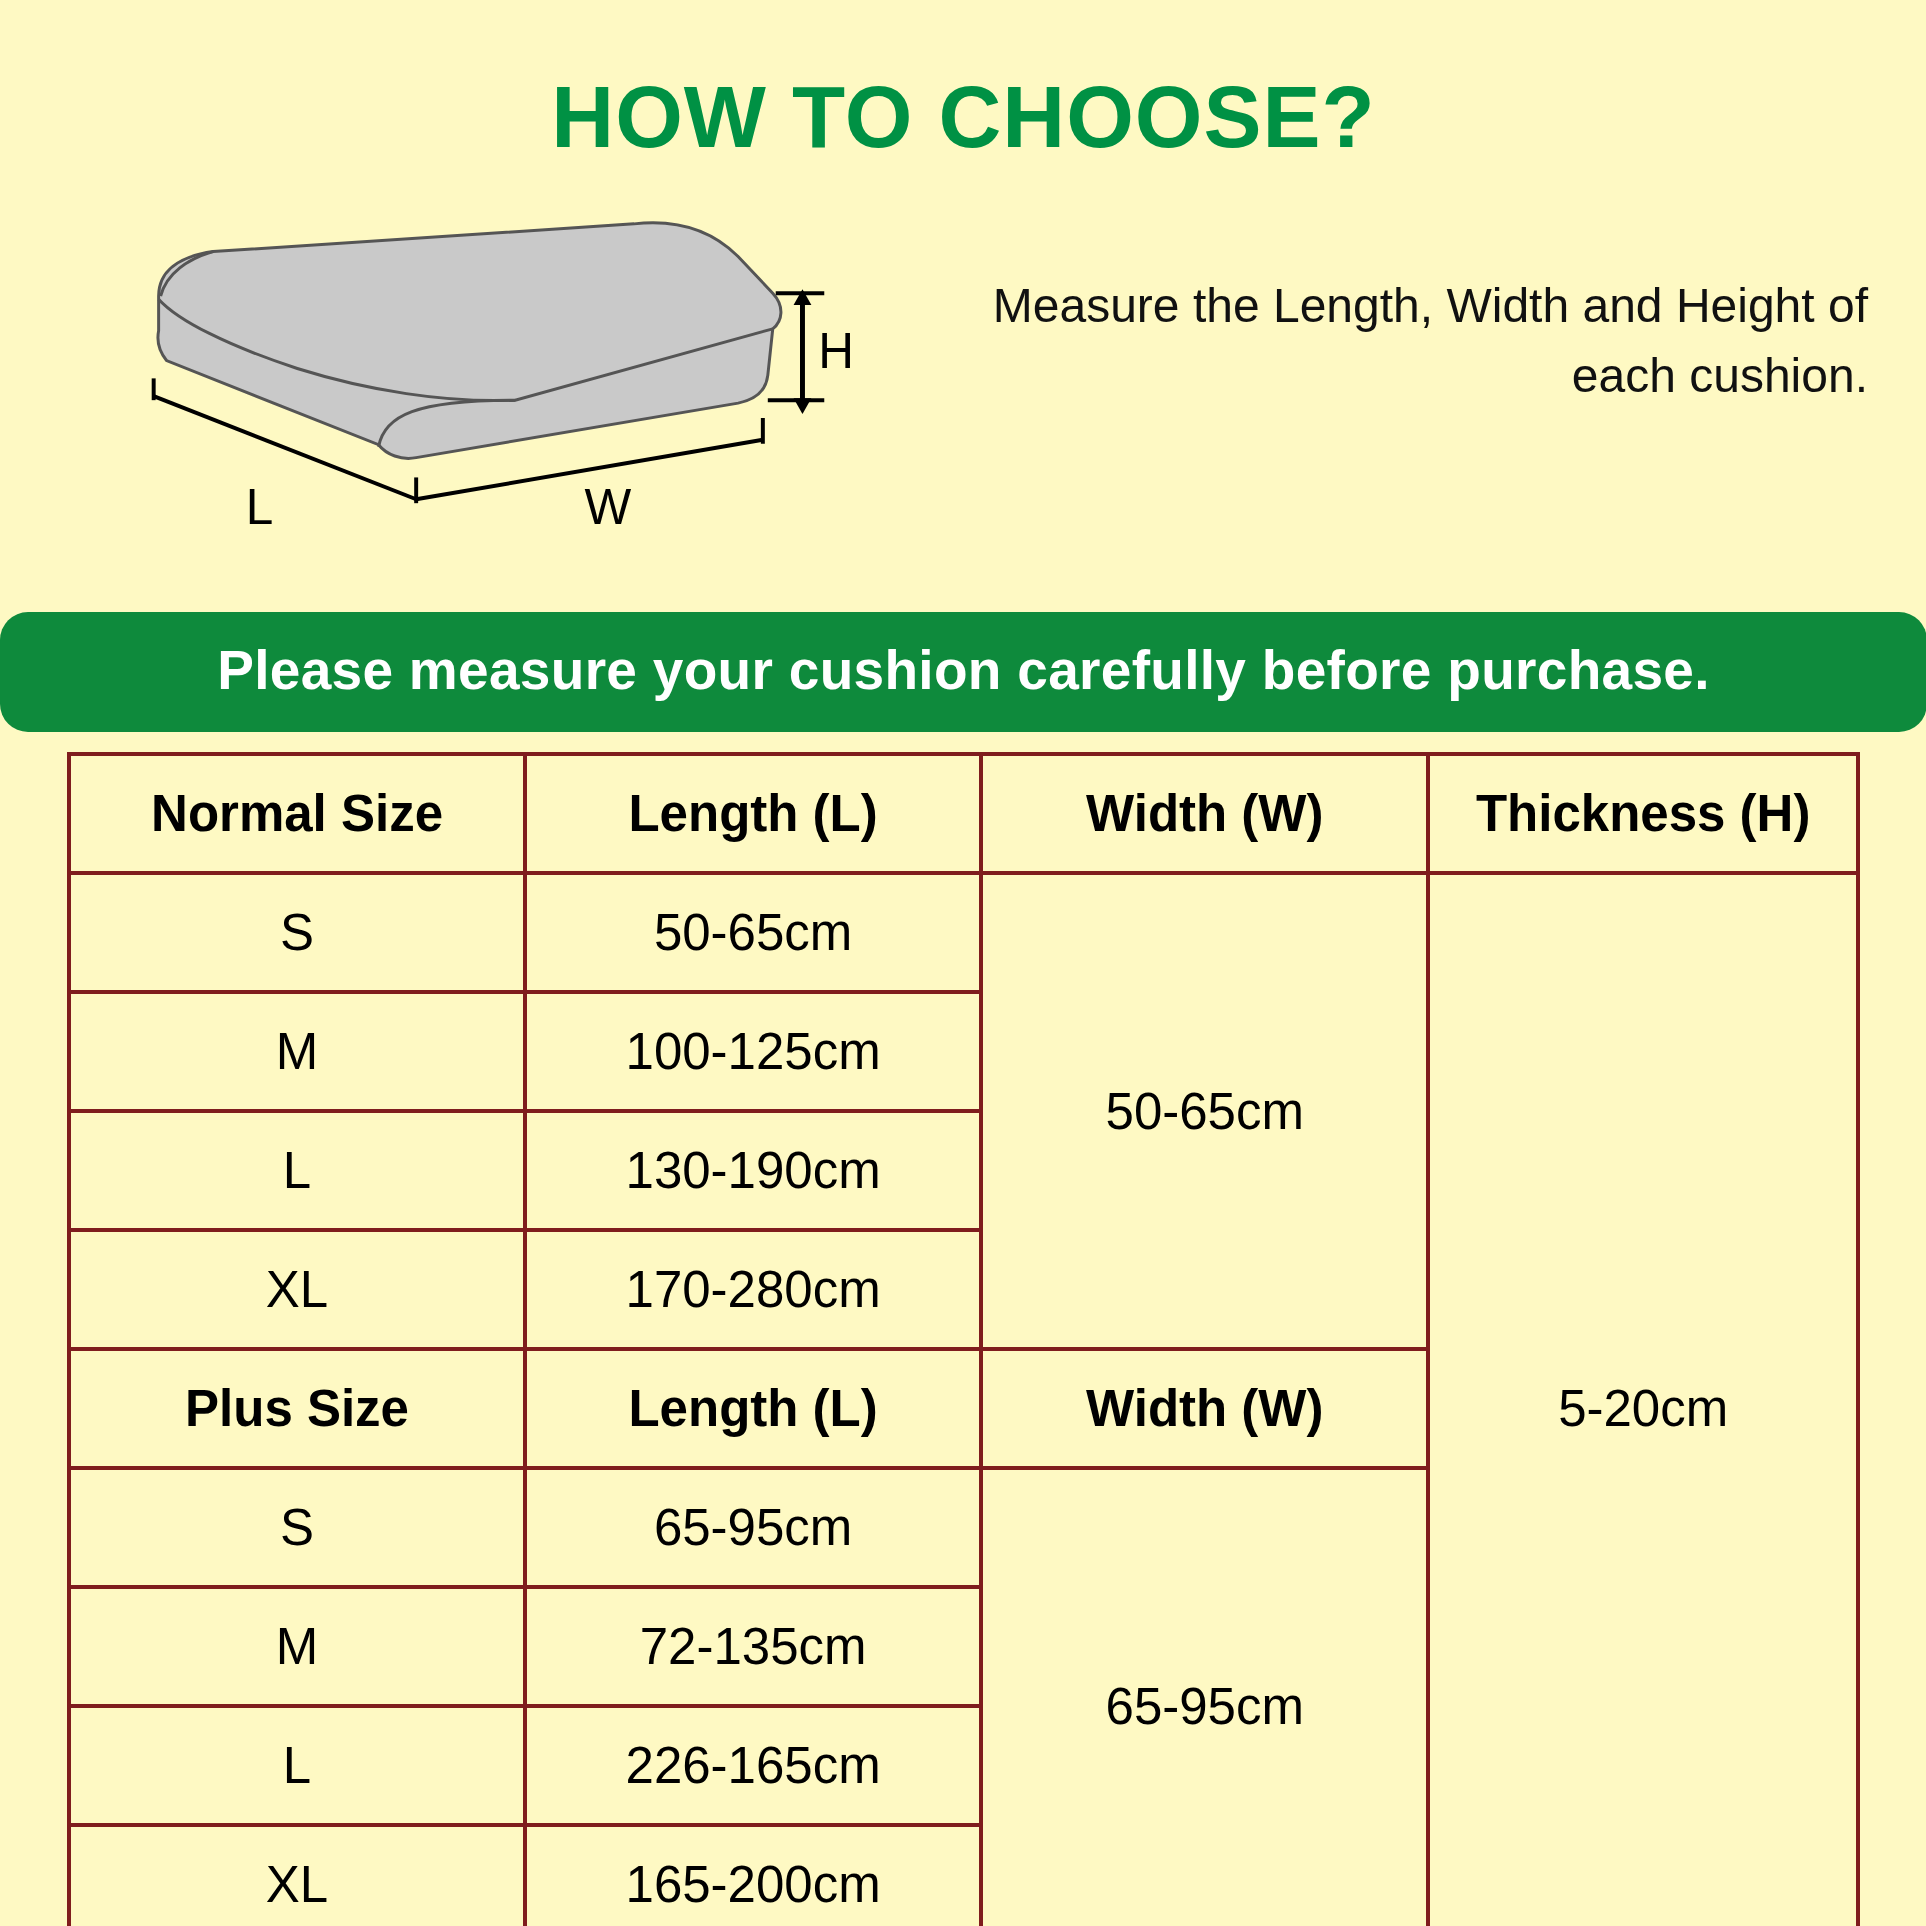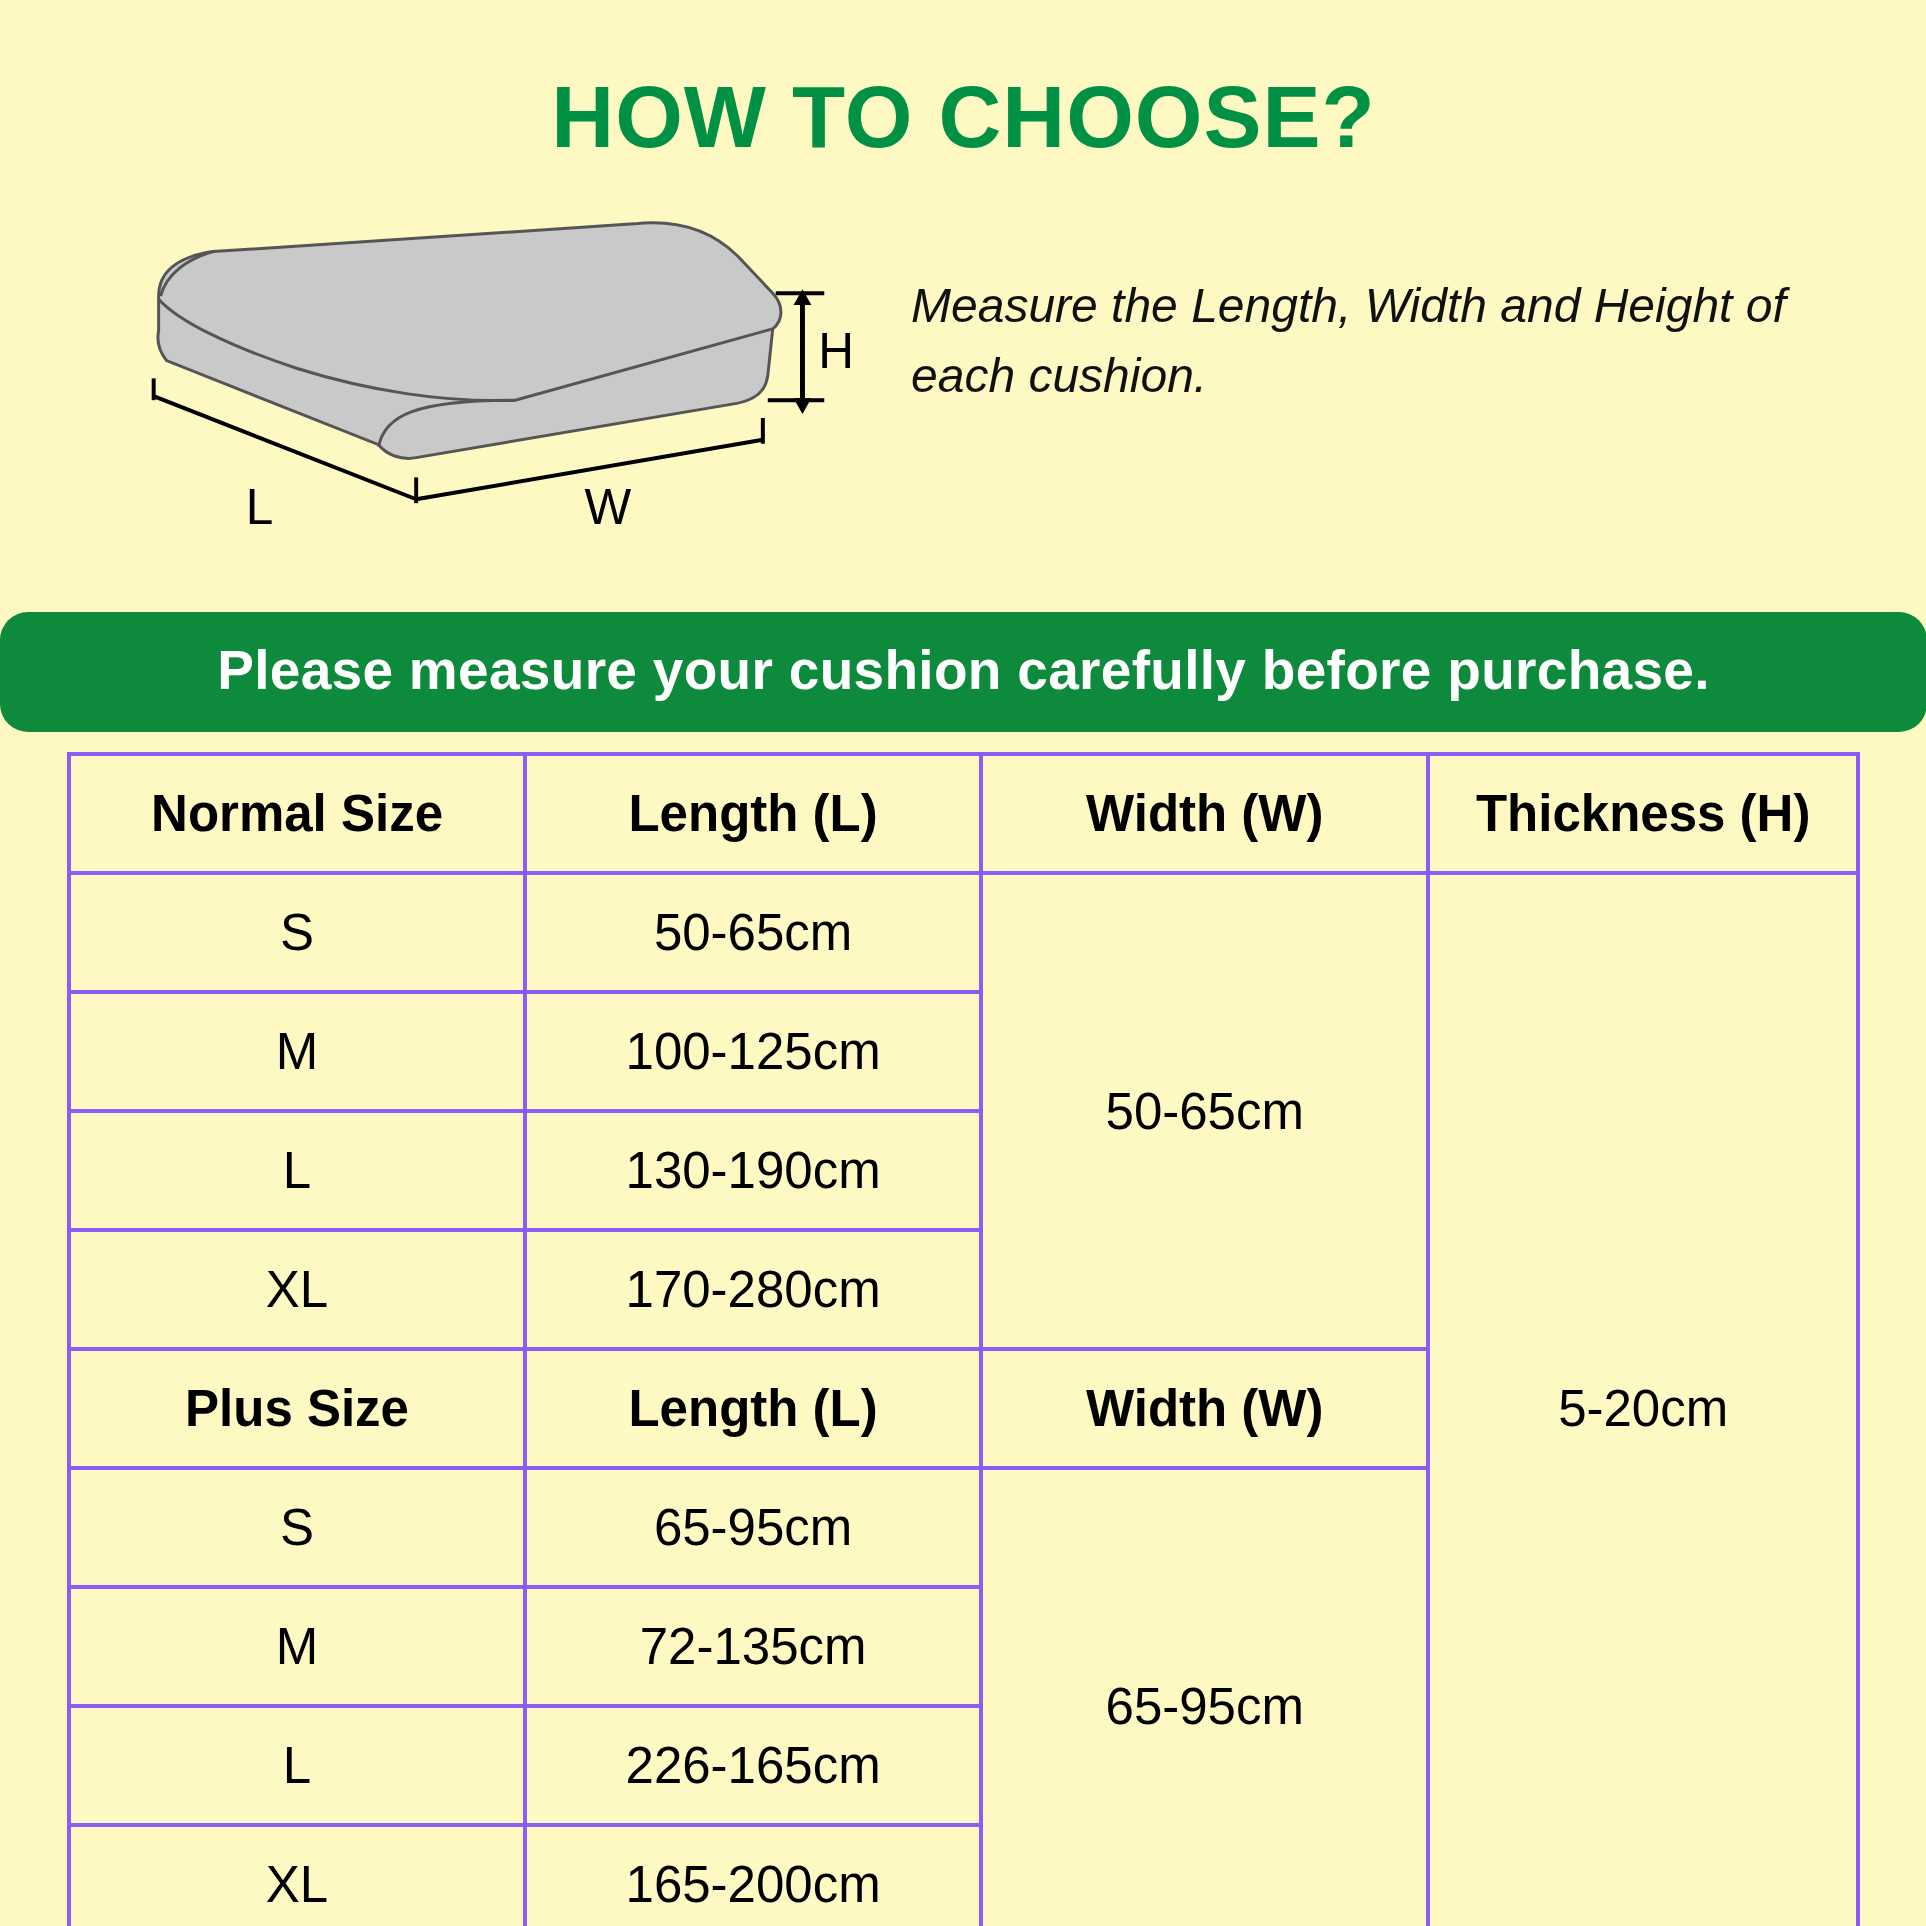--- a/index.html
+++ b/index.html
@@ -48,25 +48,24 @@
     height: 376px;
   }
   .diagram-svg {
     display: block;
     margin-left: 119px;
   }
   .instruction {
     flex: 1;
     font-size: 48px;
     color: #111111;
-    text-align: left;
+    text-align: right;
     line-height: 1.45;
     padding: 69px 59px 0 0;
     font-family: "Liberation Sans", sans-serif;
-    font-style: italic;
   }
 
   
   .banner {
     margin-top: 34px;
     background: #0e8a3c;
     color: #ffffff;
     font-weight: bold;
     font-size: 55px;
     text-align: center;
@@ -78,21 +77,21 @@
   
   .table-wrap {
     padding: 20px 67px 0 67px;
   }
   table.size-table {
     border-collapse: collapse;
     width: 100%;
     table-layout: fixed;
   }
   table.size-table td {
-    border: 4px solid #8b5cf6;
+    border: 4px solid #7f1d1d;
     text-align: center;
     vertical-align: middle;
     font-size: 51px;
     color: #000000;
     height: 113px;
     font-family: "Liberation Sans", sans-serif;
   }
   td.header-cell {
     color: #e8112d;
     font-weight: bold;

